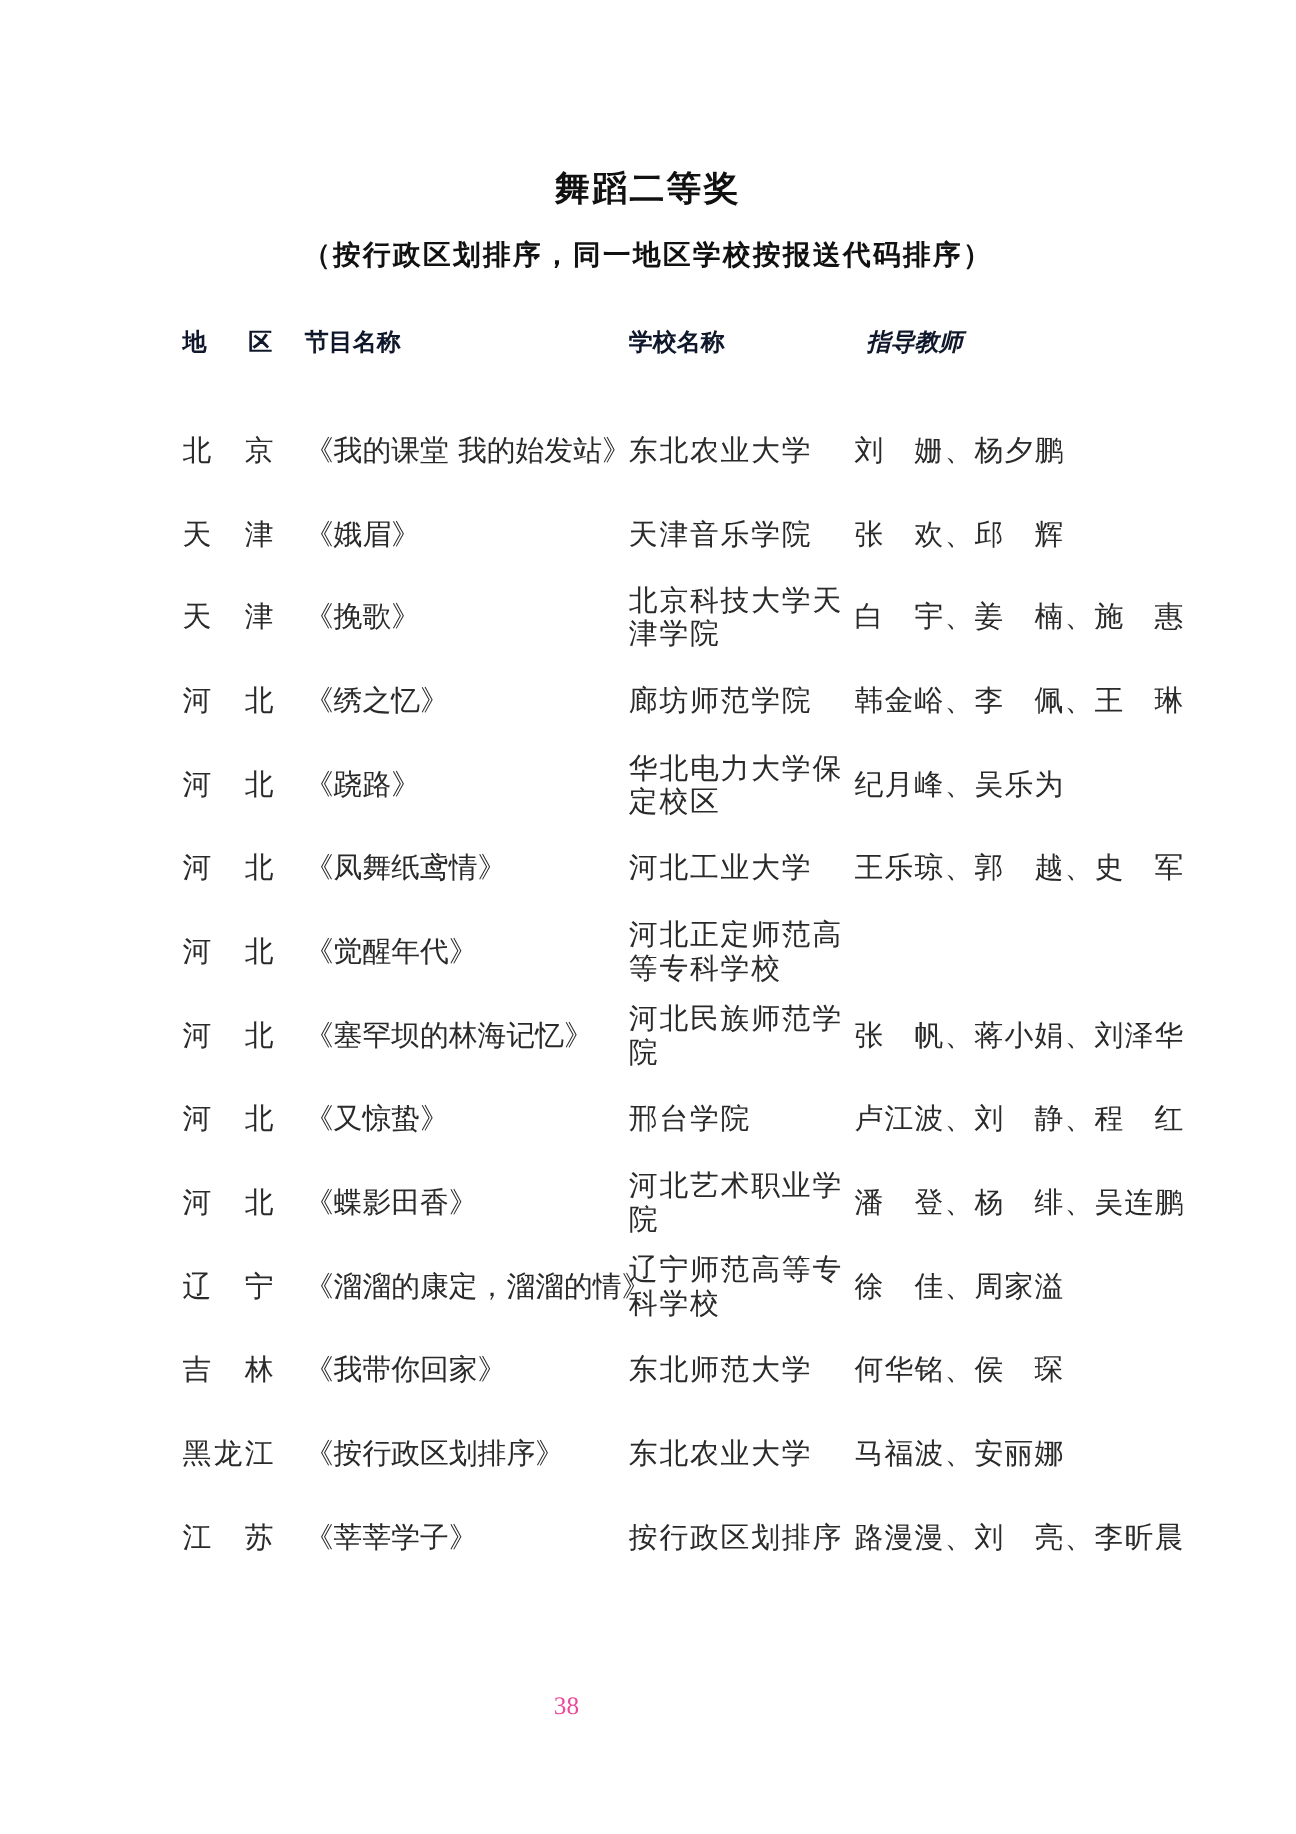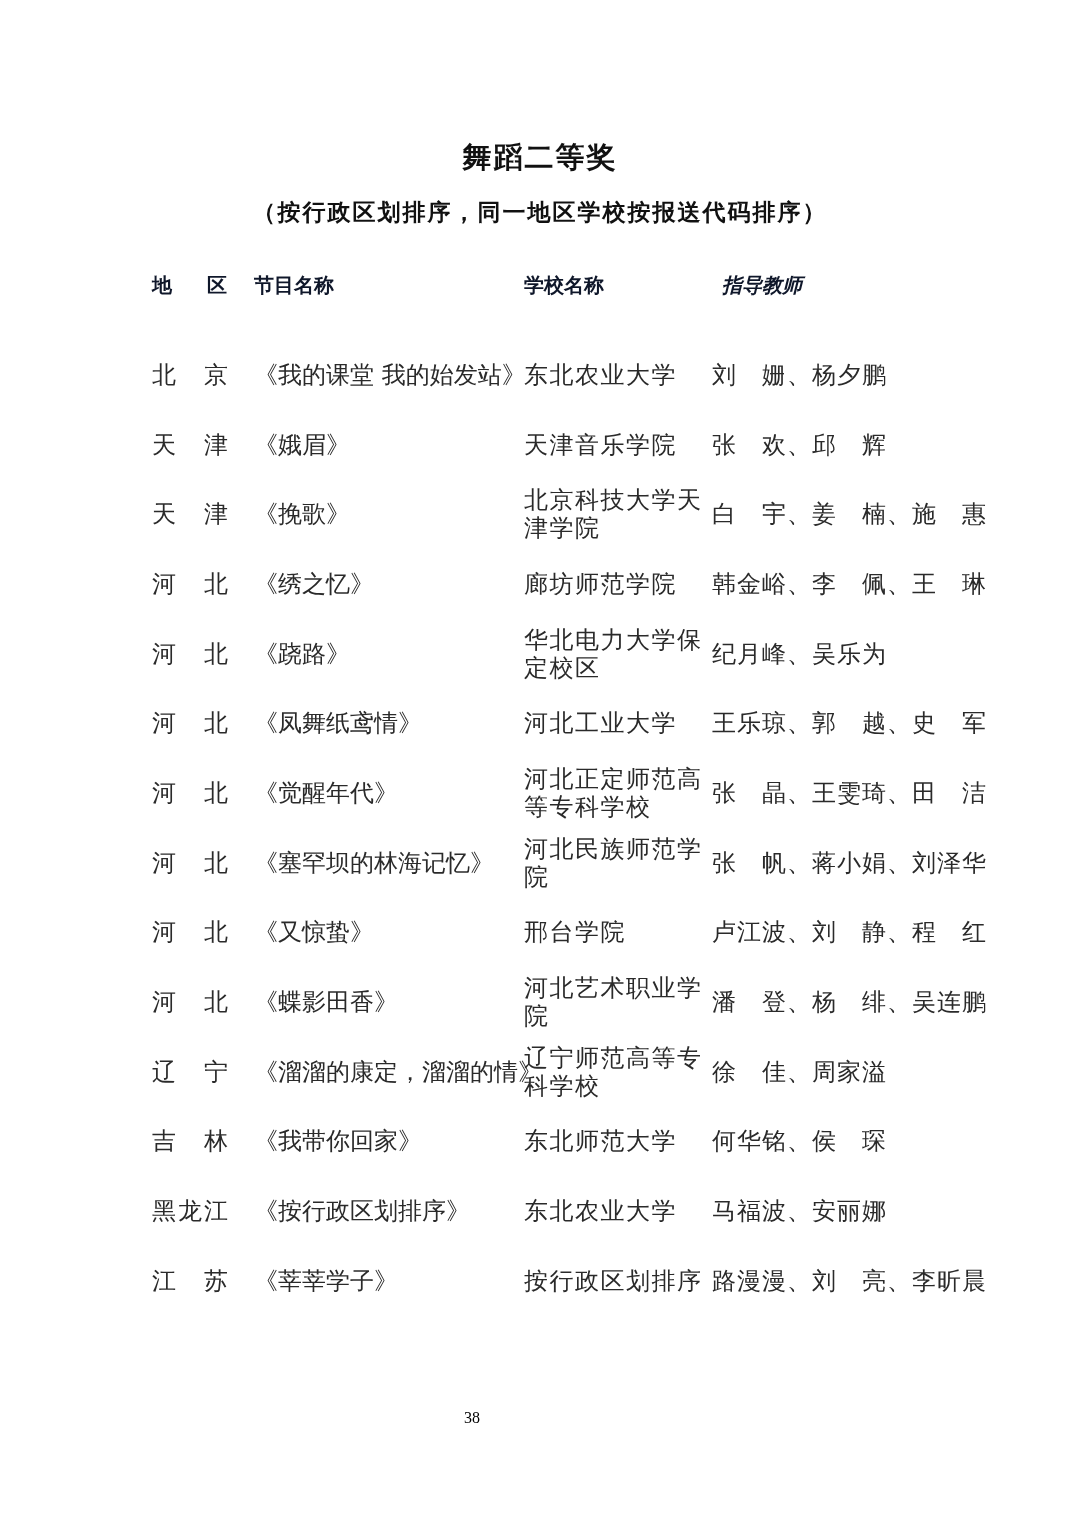--- a/index.html
+++ b/index.html
@@ -102,22 +102,22 @@
       white-space: nowrap;
       letter-spacing: 1px;
     }
     .page-number {
       position: absolute;
       top: 1409px;
       left: 0;
       width: 944px;
       text-align: center;
       font-family: "Liberation Serif", serif;
-      font-size: 16px;
-      color: #000000;
+      font-size: 21px;
+      color: #ec4899;
     }
   </style>
 </head>
 <body>
 
 <div>
   <div class="title">舞蹈二等奖</div>
   <div class="subtitle">（按行政区划排序，同一地区学校按报送代码排序）</div>
 
   <div class="header-row">
@@ -161,21 +161,20 @@
     <div class="row">
       <div class="cell c-region">河　北</div>
       <div class="cell c-program">《凤舞纸鸢情》</div>
       <div class="cell c-school">河北工业大学</div>
       <div class="cell c-teacher">王乐琼、郭　越、史　军</div>
     </div>
     <div class="row">
       <div class="cell c-region">河　北</div>
       <div class="cell c-program">《觉醒年代》</div>
       <div class="cell c-school">河北正定师范高等专科学校</div>
-      <div class="cell c-teacher">张　晶、王雯琦、田　洁</div>
     </div>
     <div class="row">
       <div class="cell c-region">河　北</div>
       <div class="cell c-program">《塞罕坝的林海记忆》</div>
       <div class="cell c-school">河北民族师范学院</div>
       <div class="cell c-teacher">张　帆、蒋小娟、刘泽华</div>
     </div>
     <div class="row">
       <div class="cell c-region">河　北</div>
       <div class="cell c-program">《又惊蛰》</div>

